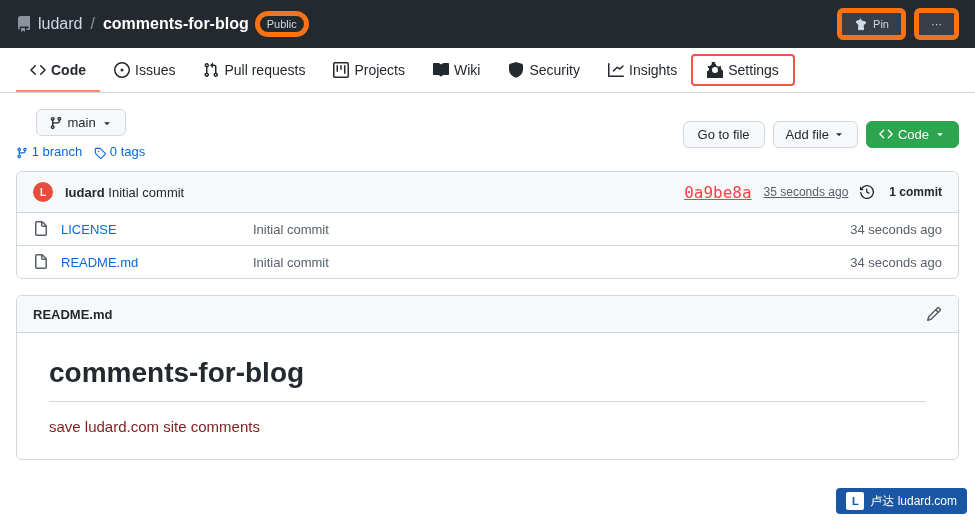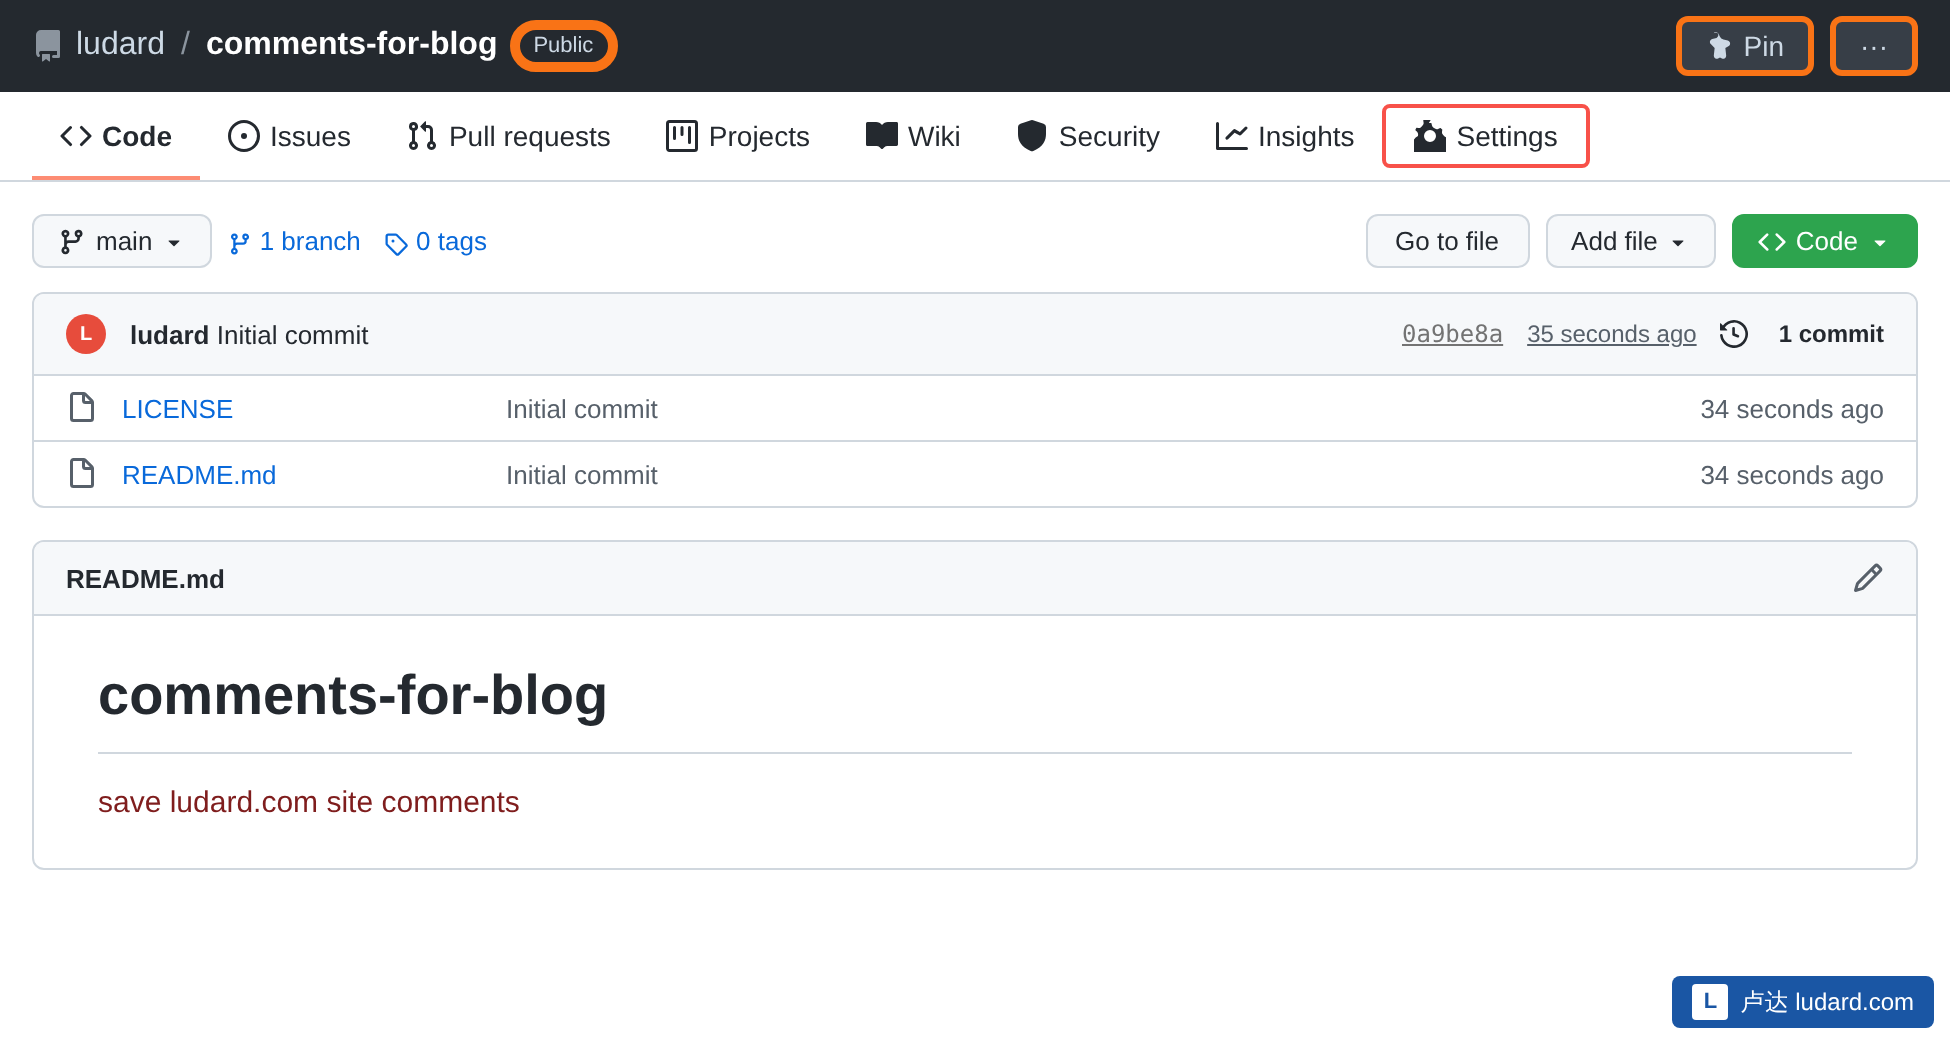--- a/index.html
+++ b/index.html
@@ -14,22 +14,22 @@
     .repo-owner { color: #cdd9e5; font-weight: 400; text-decoration: none; }
     .repo-slash { color: #8b949e; margin: 0 2px; }
     .repo-name { color: #fff; font-weight: 600; }
     .repo-badge {
       font-size: 11px; padding: 2px 7px; border: 5px solid #f97316;
       border-radius: 20px; color: #cdd9e5; font-weight: 400;
     }
     .top-bar-actions { margin-left: auto; display: flex; gap: 8px; }
     .top-bar-btn {
       display: flex; align-items: center; gap: 5px;
-      padding: 4px 12px; border-radius: 6px; border: 3px solid #f97316;
-      background: #373e47; color: #cdd9e5; cursor: pointer; font-size: 14px;
+      padding: 4px 12px; border-radius: 6px; border: 5px solid #f97316;
+      background: #373e47; color: #cdd9e5; cursor: pointer; font-size: 11px;
     }
 
     
     .repo-nav {
       display: flex; align-items: center; padding: 0 16px;
       border-bottom: 1px solid #d0d7de; gap: 0; overflow-x: auto;
     }
     .nav-item {
       display: flex; align-items: center; gap: 5px;
       padding: 12px 14px; color: #24292f; text-decoration: none;
@@ -46,21 +46,21 @@
     }
 
     
     .main { padding: 16px; max-width: 975px; }
 
     
     .branch-bar {
       display: flex; align-items: center; justify-content: space-between;
       margin-bottom: 12px;
     }
-    .branch-left { display: flex; align-items: center; gap: 8px; }
+    .branch-left { display: flex; align-items: center; gap: 8px; flex-direction: column; }
     .branch-btn {
       display: flex; align-items: center; gap: 5px;
       padding: 5px 12px; border-radius: 6px; border: 1px solid #d0d7de;
       background: #f6f8fa; color: #24292f; cursor: pointer; font-size: 13px; font-weight: 500;
     }
     .branch-meta { display: flex; align-items: center; gap: 12px; font-size: 13px; color: #24292f; }
     .branch-meta a { color: #0969da; text-decoration: none; }
     .branch-right { display: flex; gap: 8px; }
     .go-to-file-btn {
       padding: 5px 14px; border-radius: 6px; border: 1px solid #d0d7de;
@@ -86,21 +86,21 @@
       background: #f6f8fa; border-bottom: 1px solid #d0d7de; gap: 12px;
     }
     .avatar {
       width: 20px; height: 20px; border-radius: 50%;
       background: #e74c3c; display: flex; align-items: center; justify-content: center;
       color: #fff; font-size: 10px; font-weight: 600; flex-shrink: 0;
     }
     .commit-info { flex: 1; font-size: 13px; }
     .commit-info .author { font-weight: 600; }
     .commit-meta { display: flex; align-items: center; gap: 12px; font-size: 12px; color: #57606a; margin-left: auto; }
-    .commit-hash { color: #737373; font-family: monospace; font-size: 12px; }
+    .commit-hash { color: #ef4444; font-family: monospace; font-size: 16px; }
     .commit-time { color: #57606a; text-decoration: underline; }
     .commit-count { display: flex; align-items: center; gap: 15px; color: #24292f; font-size: 12px; font-weight: 600; }
     
     .file-row {
       display: flex; align-items: center; padding: 8px 16px;
       border-bottom: 1px solid #d0d7de; gap: 12px;
     }
     .file-row:last-child { border-bottom: none; }
     .file-icon { color: #57606a; flex-shrink: 0; }
     .file-name { color: #0969da; text-decoration: none; font-size: 13px; flex: 0 0 180px; }

